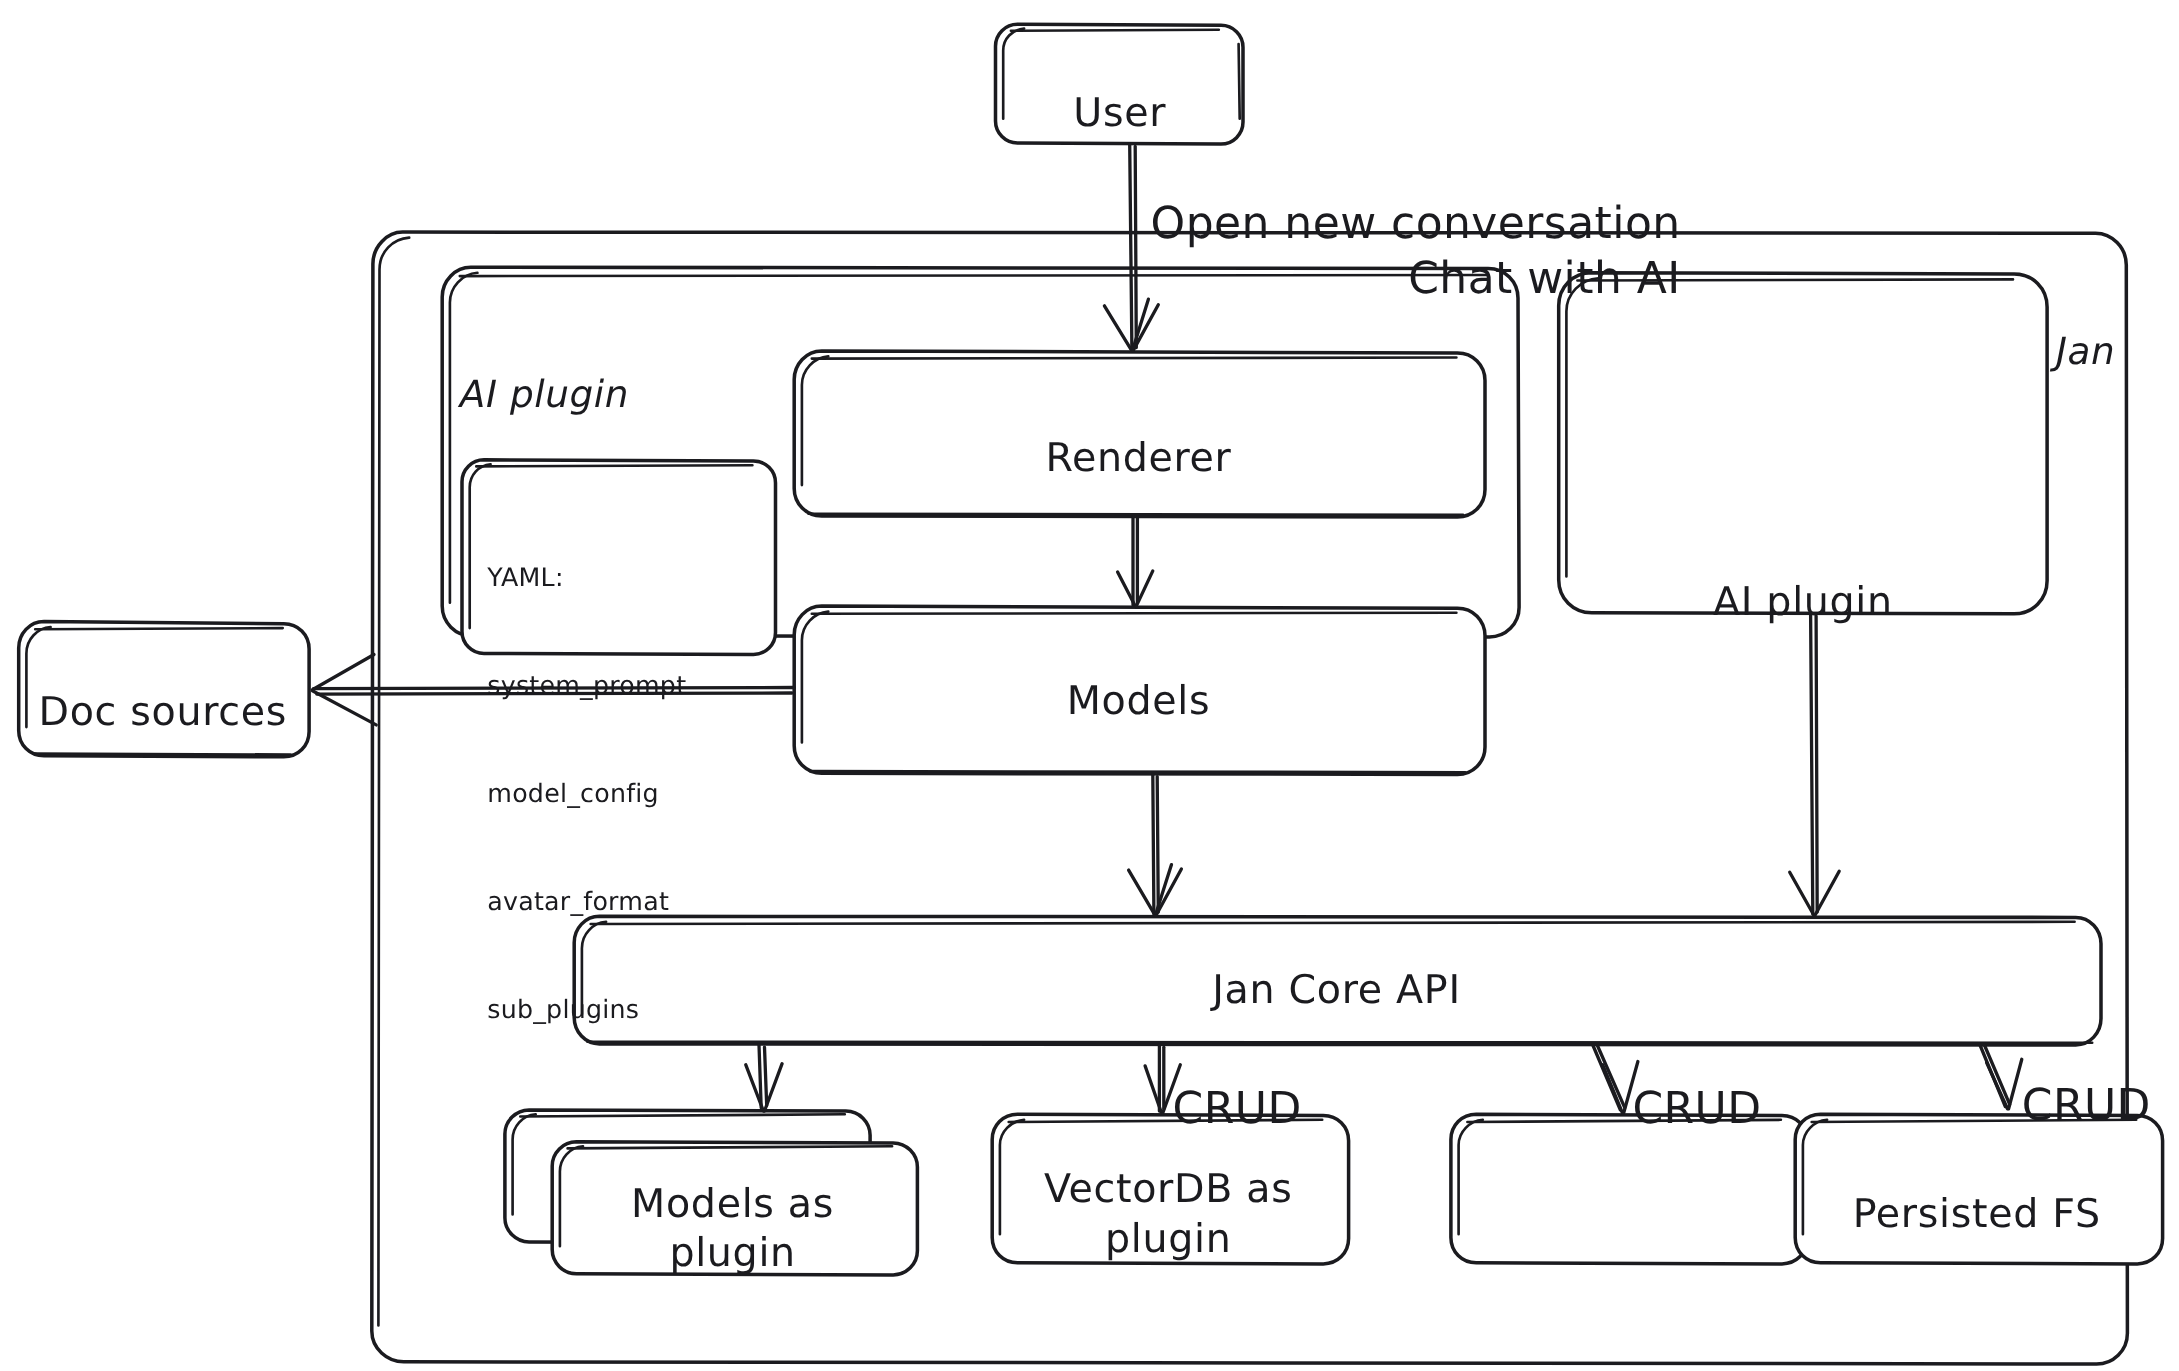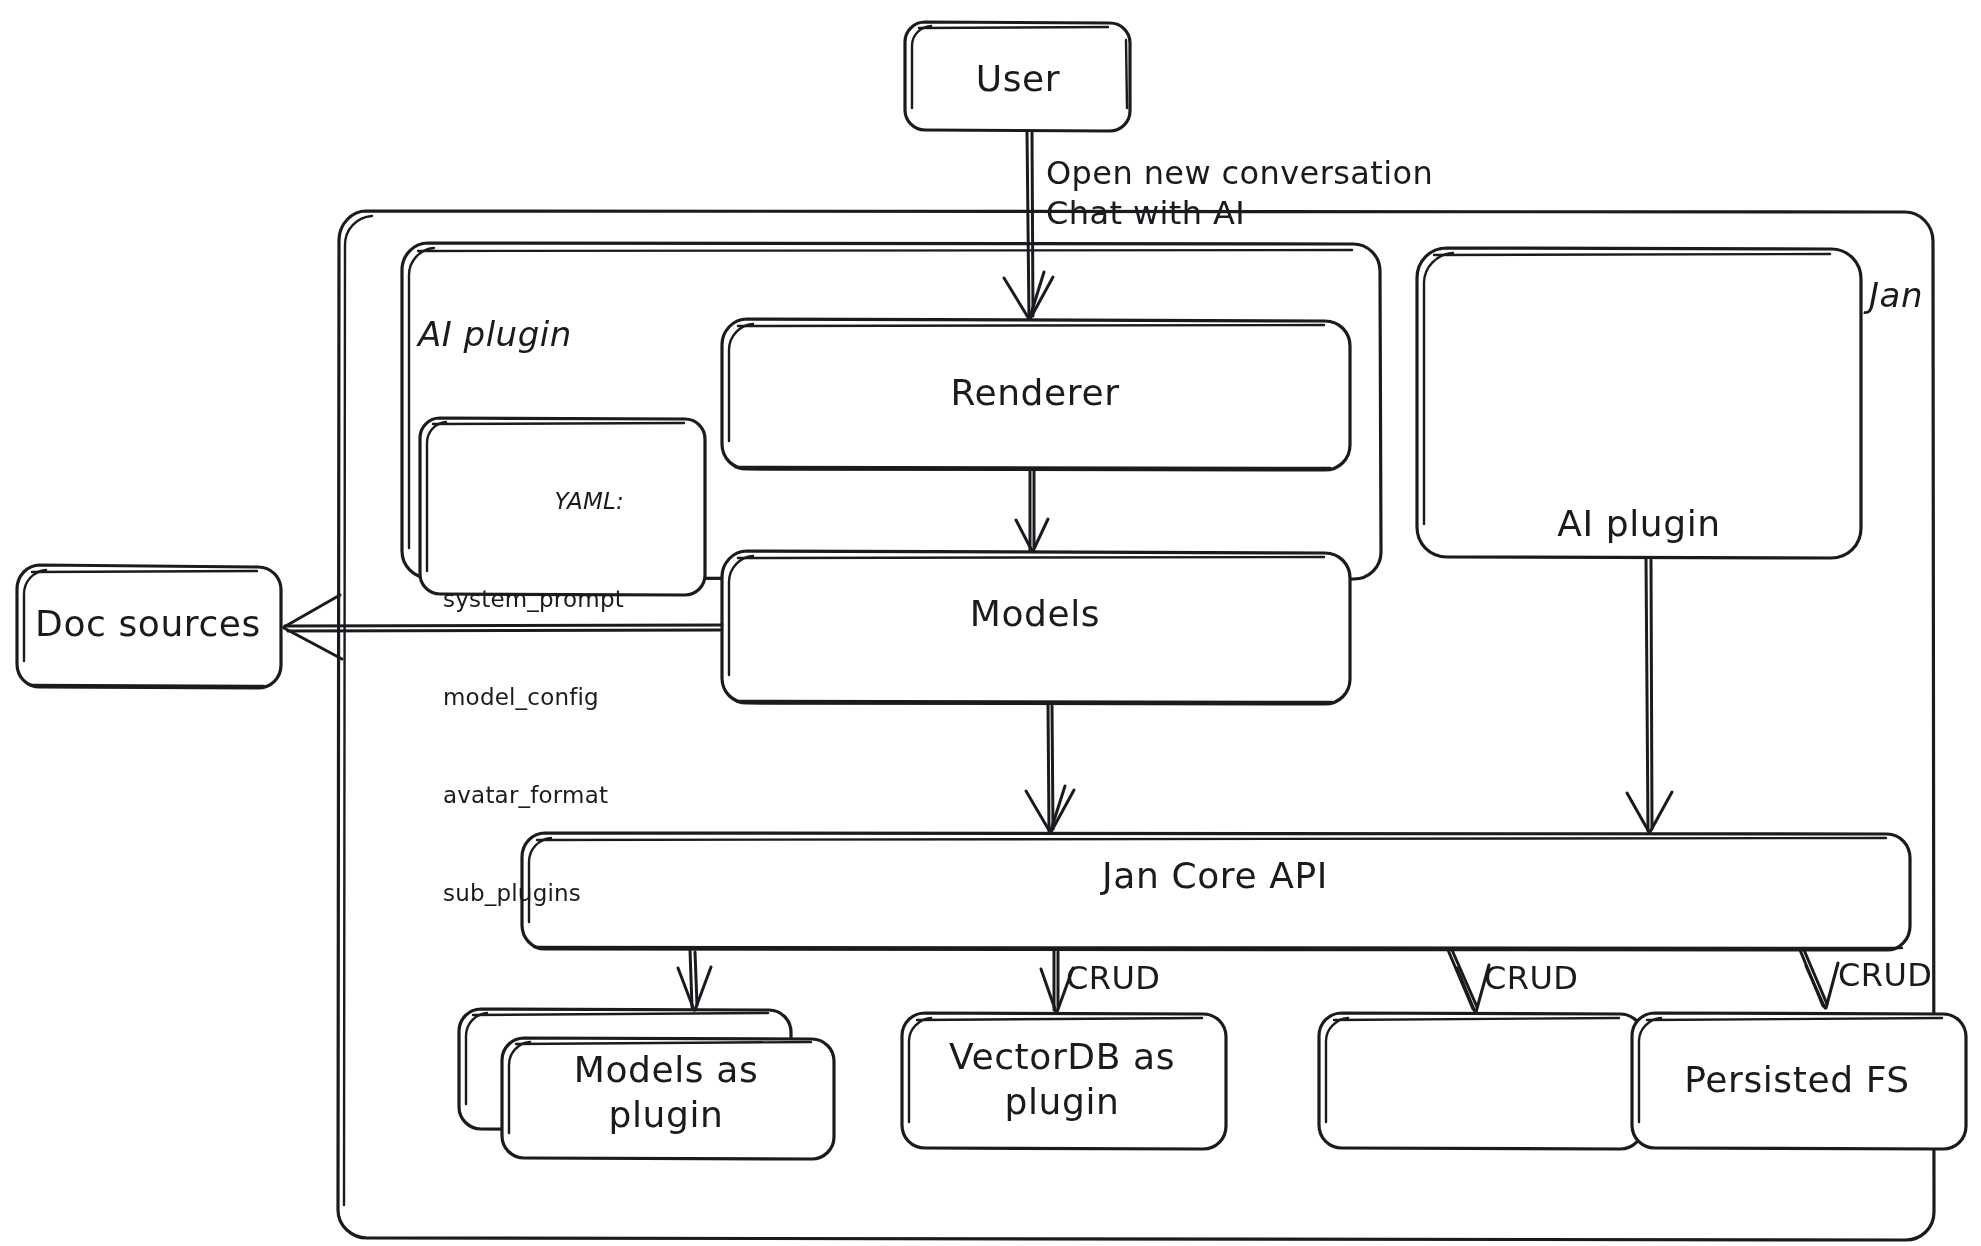--- a/index.html
+++ b/index.html
@@ -25,42 +25,42 @@
     width: 1981px;
     height: 1246px;
   }
   .lbl {
     position: absolute;
     color: #1b1b1f;
     font-family: "DejaVu Sans", sans-serif;
     white-space: pre;
     line-height: 1.25;
     user-select: none;
+    margin-top: 25px;
   }
   .lbl-box {
     font-size: 36px;
     letter-spacing: 0.6px;
   }
   .lbl-edge {
-    font-size: 32px;
+    font-size: 40px;
     letter-spacing: 0.4px;
+    text-align: right;
   }
   .lbl-group {
     font-size: 34px;
     font-style: italic;
     letter-spacing: 0.5px;
   }
   .lbl-yaml {
     font-size: 23px;
     letter-spacing: 0.2px;
     line-height: 1.42;
   }
   .lbl-yaml .yaml-head {
-    font-style: italic;
-    text-align: right;
   }
   .ctr {
     transform: translate(-50%, -50%);
     text-align: center;
   }
 </style>
 </head>
 <body>
 
 <div id="canvas">

